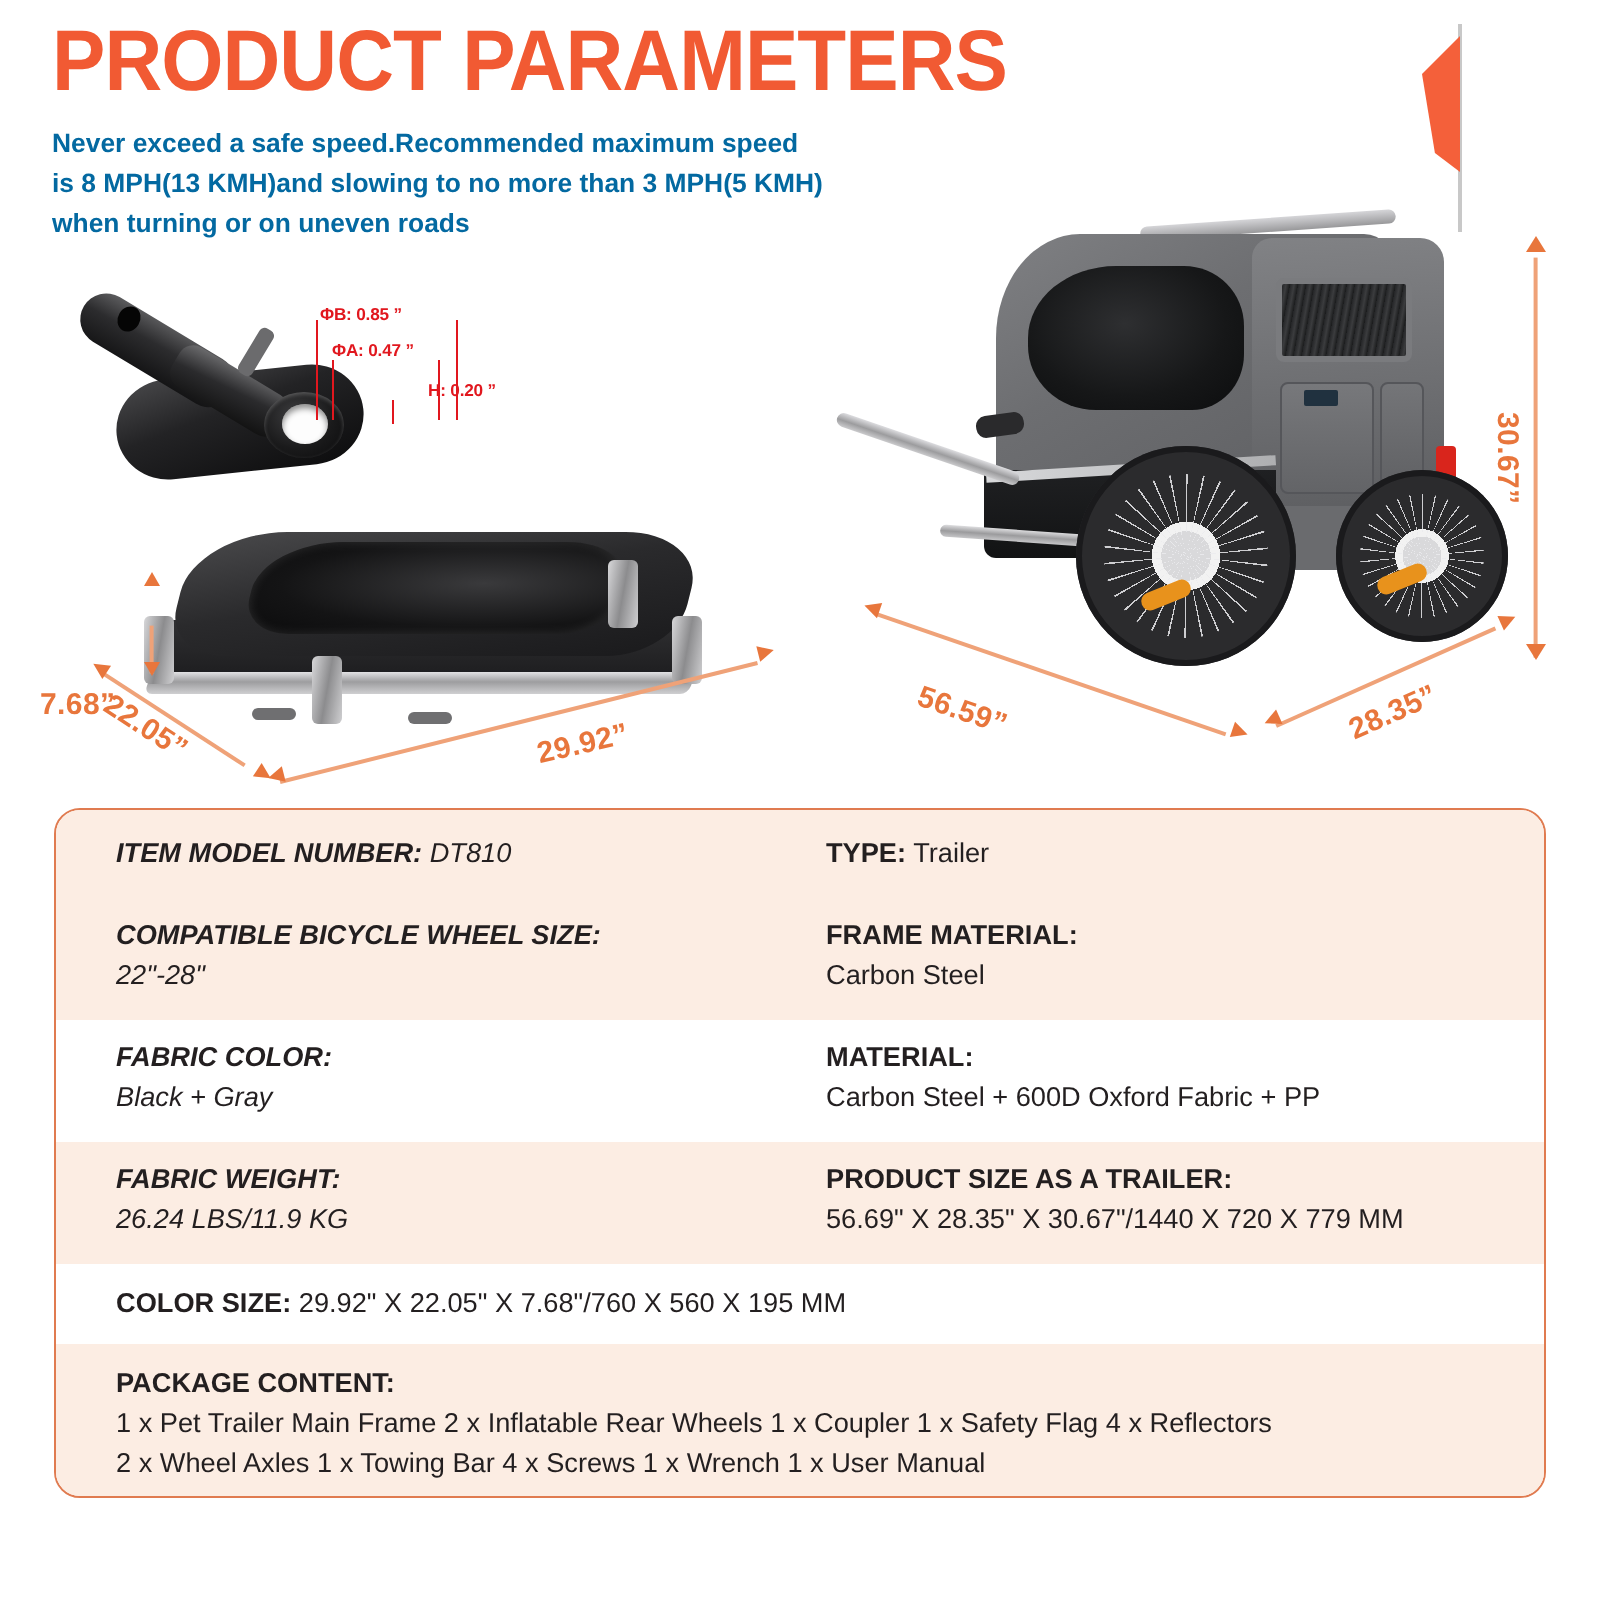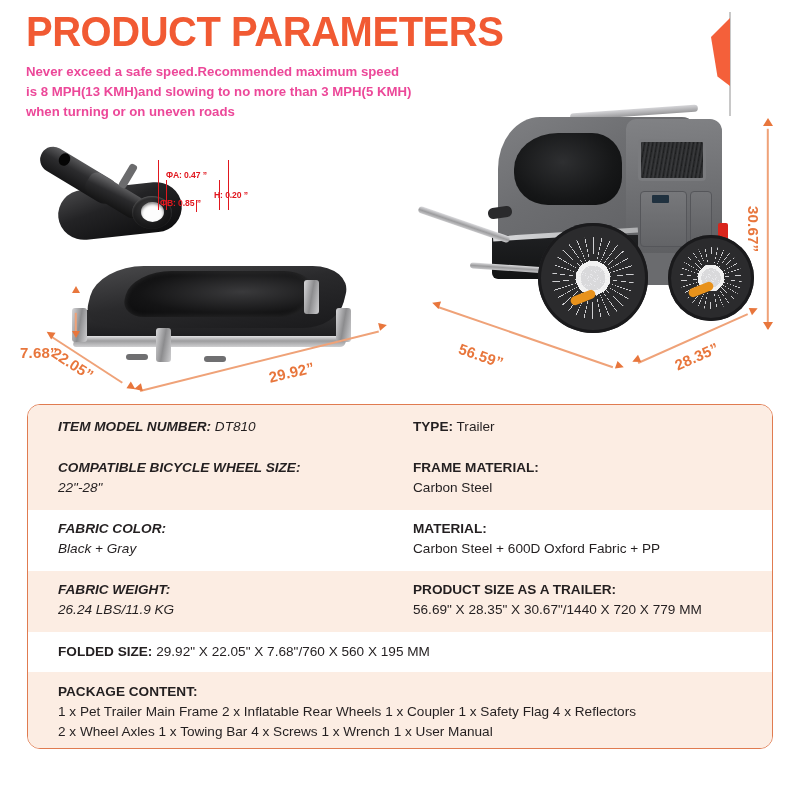--- a/index.html
+++ b/index.html
@@ -27,21 +27,21 @@
     transform: scaleX(0.93);
     transform-origin: left center;
     white-space: nowrap;
     margin: 0;
   }
   #subtitle {
     margin-top: 9px;
     font-size: 13.2px;
     font-weight: bold;
     line-height: 1.52;
-    color: #ec4899;
+    color: #0369a1;
   }
   #subtitle div { white-space: nowrap; }
 
   
   #illustration {
     position: absolute;
     left: 0; top: 0;
     width: 800px; height: 400px;
   }
 
@@ -394,21 +394,21 @@
   <div id="coupler">
     <div class="cpl-base"></div>
     <div class="cpl-shaft"></div>
     <div class="cpl-shaft2"></div>
     <div class="cpl-hole-small"></div>
     <div class="cpl-collar"></div>
     <div class="cpl-ring"></div>
     <div class="cpl-ring-inner"></div>
   </div>
 
-  <div class="cpl-label" style="left:160px; top:152px;margin-top:46px;">ΦB: 0.85 ”</div>
+  <div class="cpl-label" style="left:160px; top:152px;">ΦB: 0.85 ”</div>
   <div class="cpl-line" style="left:158px; top:160px; width:1.2px; height:50px;"></div>
   <div class="cpl-line" style="left:228px; top:160px; width:1.2px; height:50px;"></div>
 
   <div class="cpl-label" style="left:166px; top:170px;">ΦA: 0.47 ”</div>
   <div class="cpl-line" style="left:166px; top:180px; width:1.2px; height:30px;"></div>
   <div class="cpl-line" style="left:219px; top:180px; width:1.2px; height:30px;"></div>
 
   <div class="cpl-label" style="left:170px; top:190px;margin-left:44px;">H: 0.20 ”</div>
   <div class="cpl-line" style="left:196px; top:200px; width:1.2px; height:12px;"></div>
 
@@ -530,21 +530,21 @@
       <div class="spec-line spec-val">26.24 LBS/11.9 KG</div>
     </div>
     <div class="spec-cell right">
       <div class="spec-line spec-key">PRODUCT SIZE AS A TRAILER:</div>
       <div class="spec-line spec-val">56.69" X 28.35" X 30.67"/1440 X 720 X 779 MM</div>
     </div>
   </div>
 
   <div class="spec-row white row-folded">
     <div class="spec-cell full">
-      <span class="spec-line"><span class="spec-key">FOLDED SIZE:</span>
+      <span class="spec-line"><span class="spec-key">COLOR SIZE:</span>
       <span class="spec-val">29.92" X 22.05" X 7.68"/760 X 560 X 195 MM</span></span>
     </div>
   </div>
 
   <div class="spec-row peach row-pkg">
     <div class="spec-cell full">
       <div class="spec-line spec-key">PACKAGE CONTENT:</div>
       <div class="spec-line spec-val">1 x Pet Trailer Main Frame 2 x Inflatable Rear Wheels 1 x Coupler 1 x Safety Flag 4 x Reflectors</div>
       <div class="spec-line spec-val">2 x Wheel Axles 1 x Towing Bar 4 x Screws 1 x Wrench 1 x User Manual</div>
     </div>

